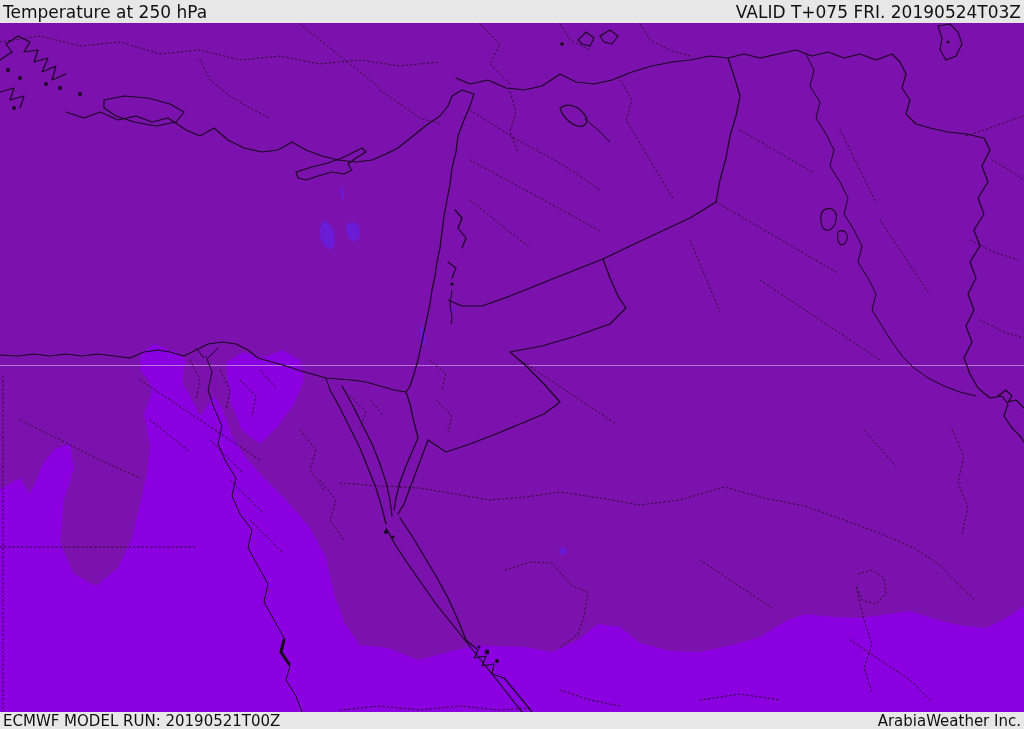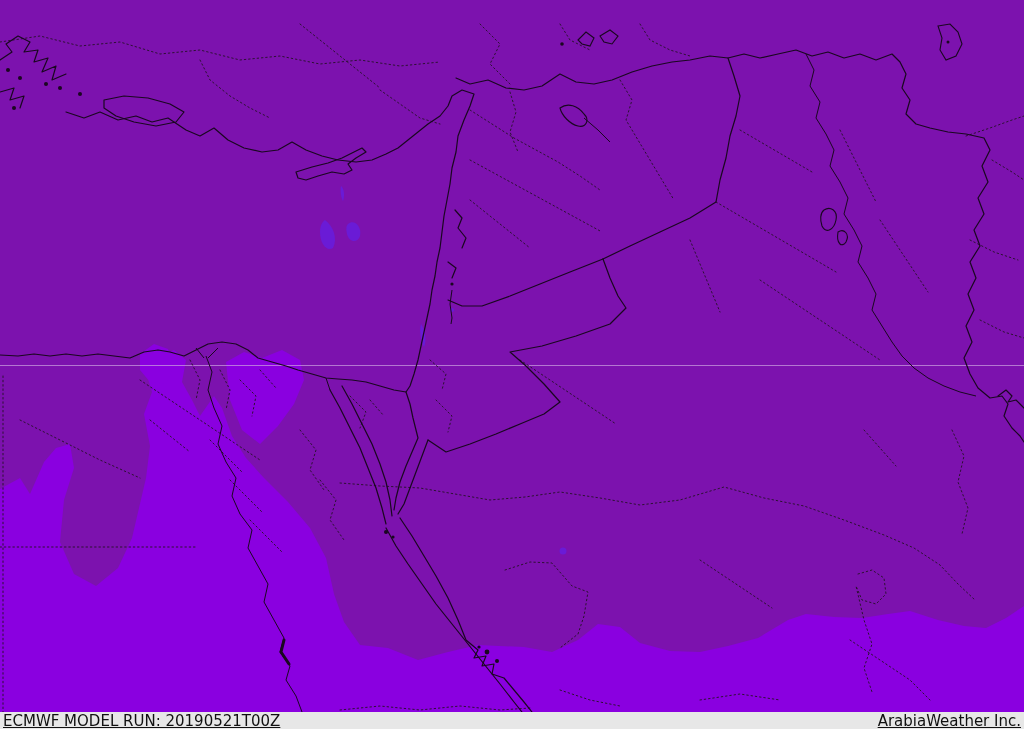--- a/index.html
+++ b/index.html
@@ -9,40 +9,44 @@
     background:var(--base,#7C12AE);
   }
   .bar{
     position:absolute;left:0;width:1024px;background:var(--barbg,#E7E7E7);
     color:var(--bartext,#111);white-space:nowrap;z-index:5;
   }
   .bar.top{top:0;height:23px;}
   .bar.bottom{top:712px;height:17px;}
   .bar .lbl{position:absolute;top:0;}
   .bar.top .lbl{font-size:17px;line-height:25px;}
-  .bar.bottom .lbl{font-size:15px;line-height:18px;text-decoration:underline;}
+  .bar.bottom .lbl{font-size:15px;line-height:18px;}
   .lbl.left{left:3px;}
   .lbl.right{right:3px;}
   .mapwrap{position:absolute;left:0;top:23px;width:1024px;height:689px;z-index:1;}
   svg{display:block;}
   .warm{fill:var(--bright,#8A00E0);stroke:none;}
   .cold{fill:var(--cold,#6A1BD6);stroke:none;}
   .coast{fill:none;stroke:var(--line,#1a0720);stroke-width:1.2;stroke-linejoin:round;stroke-linecap:round;}
   .river{fill:none;stroke:var(--line,#1a0720);stroke-width:1;stroke-linejoin:round;}
   .thickriver{fill:none;stroke:var(--line,#1a0720);stroke-width:3;stroke-linecap:round;}
   .lake{fill:none;stroke:var(--line,#1a0720);stroke-width:1.1;}
   .isle{fill:var(--line,#1a0720);stroke:none;}
   .admin{fill:none;stroke:var(--dot,#2d1133);stroke-width:1;stroke-dasharray:1.5 2.8;stroke-linecap:round;}
   .grid{stroke:var(--grid,#CDA3E0);stroke-width:1;opacity:.7;}
 </style>
 </head>
 <body>
 
 <div class="screen" style="--base: #7C12AE; --bright: #8A00E0; --cold: #6A1BD6; --line: #1a0720; --dot: #2d1133; --grid: #CDA3E0; --barbg: #E7E7E7; --bartext: #111111;">
 
+  <div class="bar top">
+    <span class="lbl left">Temperature at 250 hPa</span>
+    <span class="lbl right">VALID T+075 FRI. 20190524T03Z</span>
+  </div>
 
   <div class="mapwrap">
     <svg width="1024" height="689" viewBox="0 23 1024 689" xmlns="http://www.w3.org/2000/svg">
 
       <g>
         <path class="warm" d="M0,489 L20,478 L30,494 L44,462 L56,448 L70,444
           L74,468 L64,500 L60,542 L74,574 L96,586 L118,568 L132,538 L146,478 L150,446
           L144,414 L152,392 L146,372 L158,356 L174,350 L186,360 L182,382 L192,400
           L200,416 L214,396 L222,408 L232,436 L246,458 L264,478 L288,502 L310,528
           L326,558 L334,594 L344,622 L360,645 L388,648 L418,660 L448,652 L478,645

